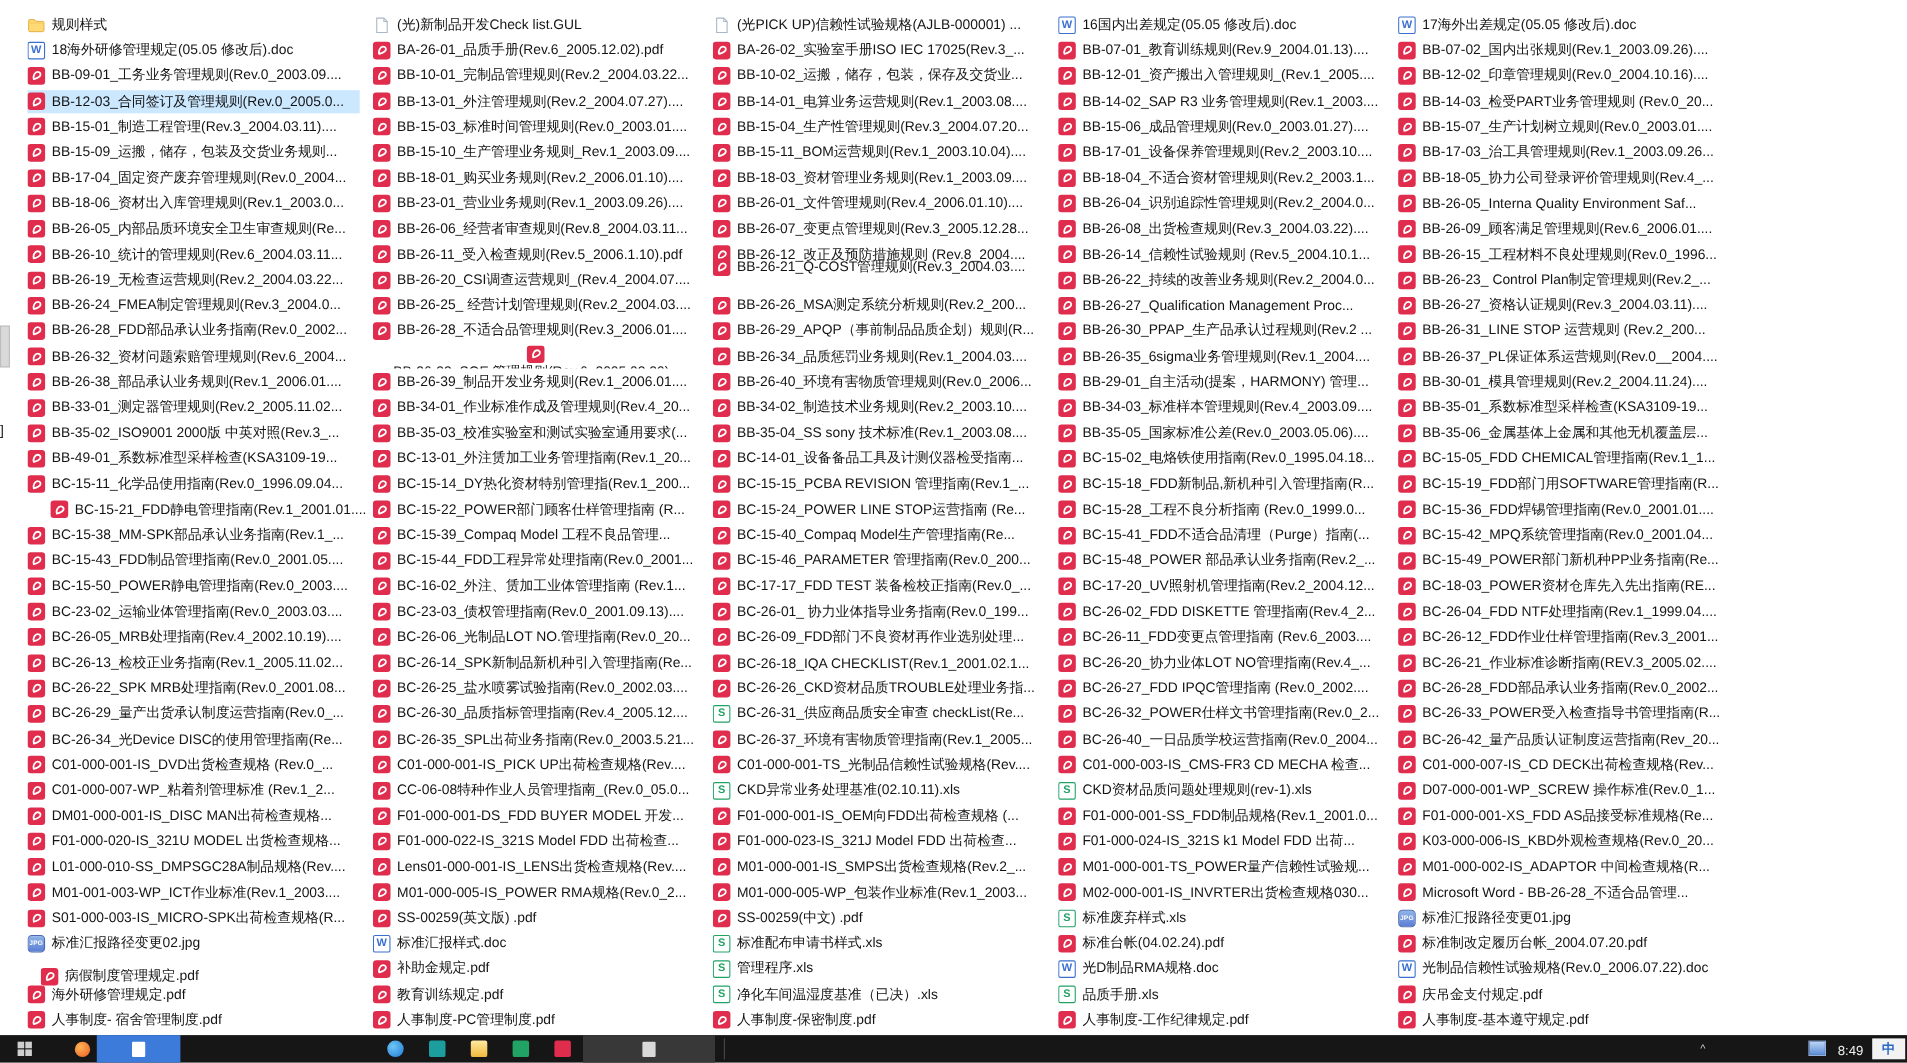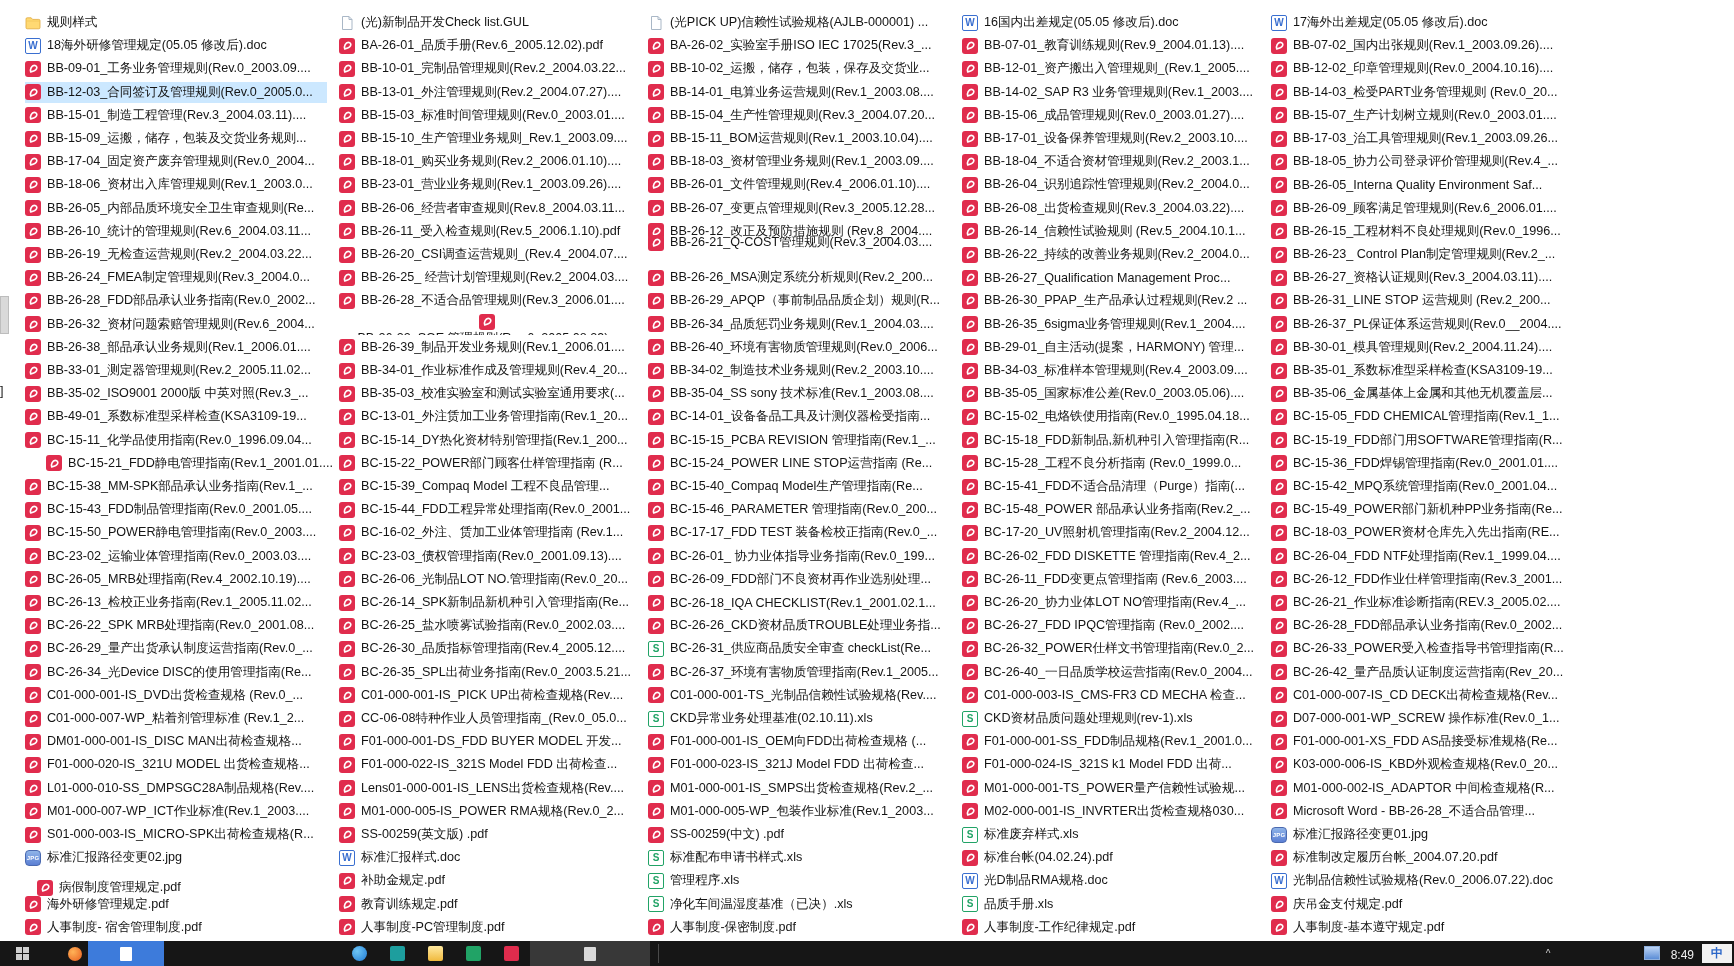--- a/index.html
+++ b/index.html
@@ -332,21 +332,21 @@
             </svg>
           </span>
           <span class="lbl">L01-000-010-SS_DMPSGC28A制品规格(Rev....</span>
         </div>
         <div class="row" style="top: 800.8px;">
           <span class="ic ic-pdf">
             <svg viewBox="0 0 16 16">
               <path d="M4 13 C2.5 9 5.5 3.5 9 3.5 C12.5 3.5 13.6 6.2 12.3 8.6 C11 11 7 12.2 4 13" fill="none" stroke="#fff" stroke-width="2.4" stroke-linecap="round"></path>
             </svg>
           </span>
-          <span class="lbl">M01-000-007-WP_ICT作业标准(Rev.1_2003....</span>
+          <span class="lbl">M01-001-003-WP_ICT作业标准(Rev.1_2003....</span>
         </div>
         <div class="row" style="top: 824px;">
           <span class="ic ic-pdf">
             <svg viewBox="0 0 16 16">
               <path d="M4 13 C2.5 9 5.5 3.5 9 3.5 C12.5 3.5 13.6 6.2 12.3 8.6 C11 11 7 12.2 4 13" fill="none" stroke="#fff" stroke-width="2.4" stroke-linecap="round"></path>
             </svg>
           </span>
           <span class="lbl">S01-000-003-IS_MICRO-SPK出荷检查规格(R...</span>
         </div>
         <div class="row" style="top: 847.2px;">

